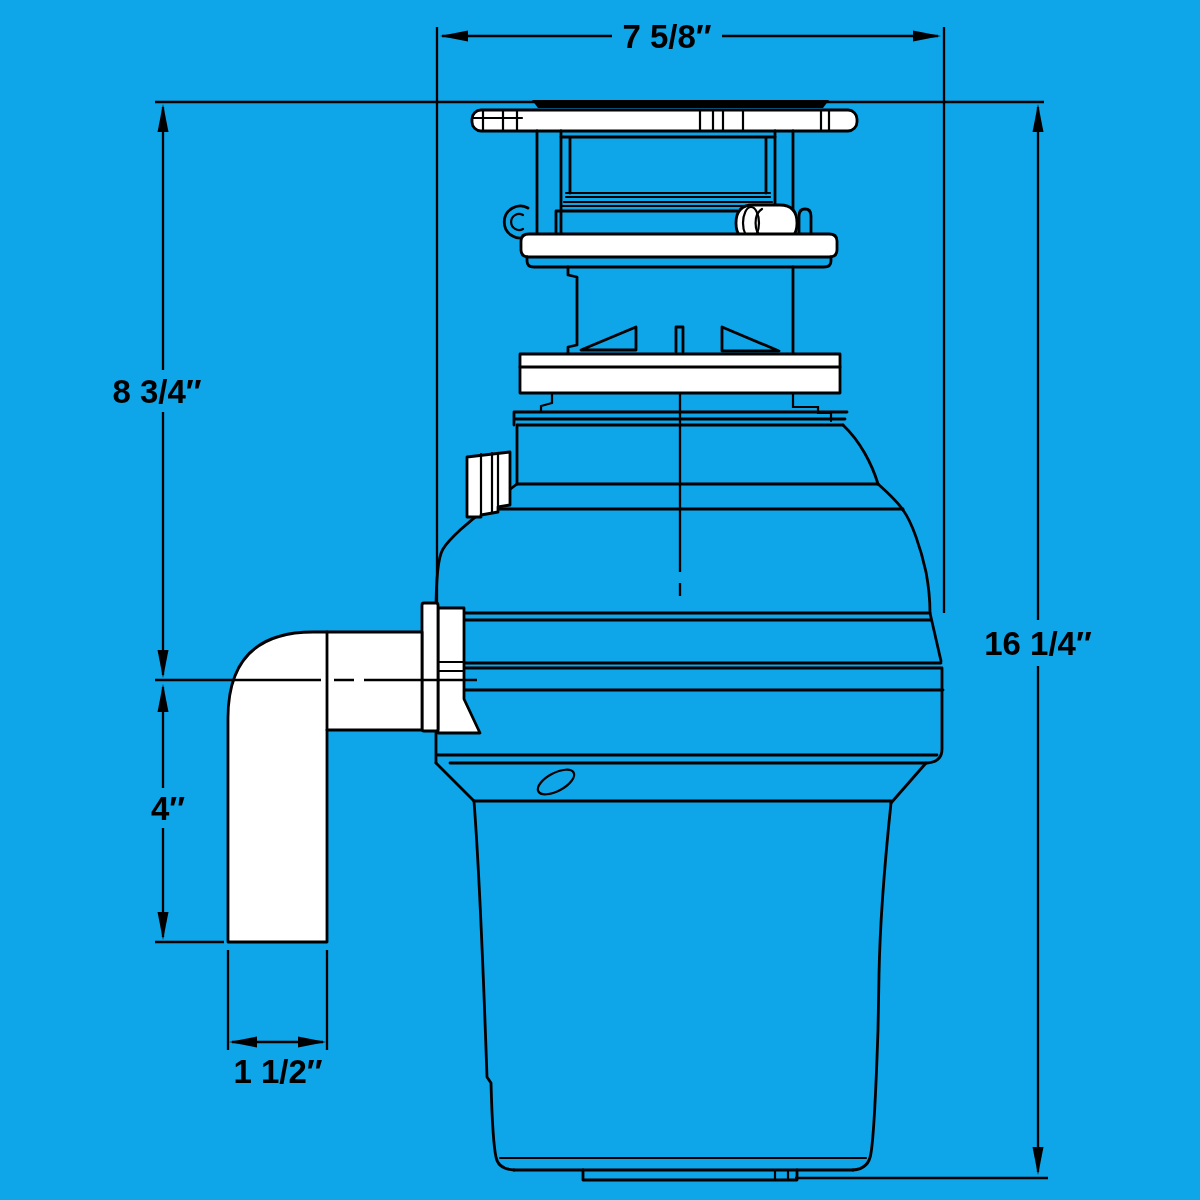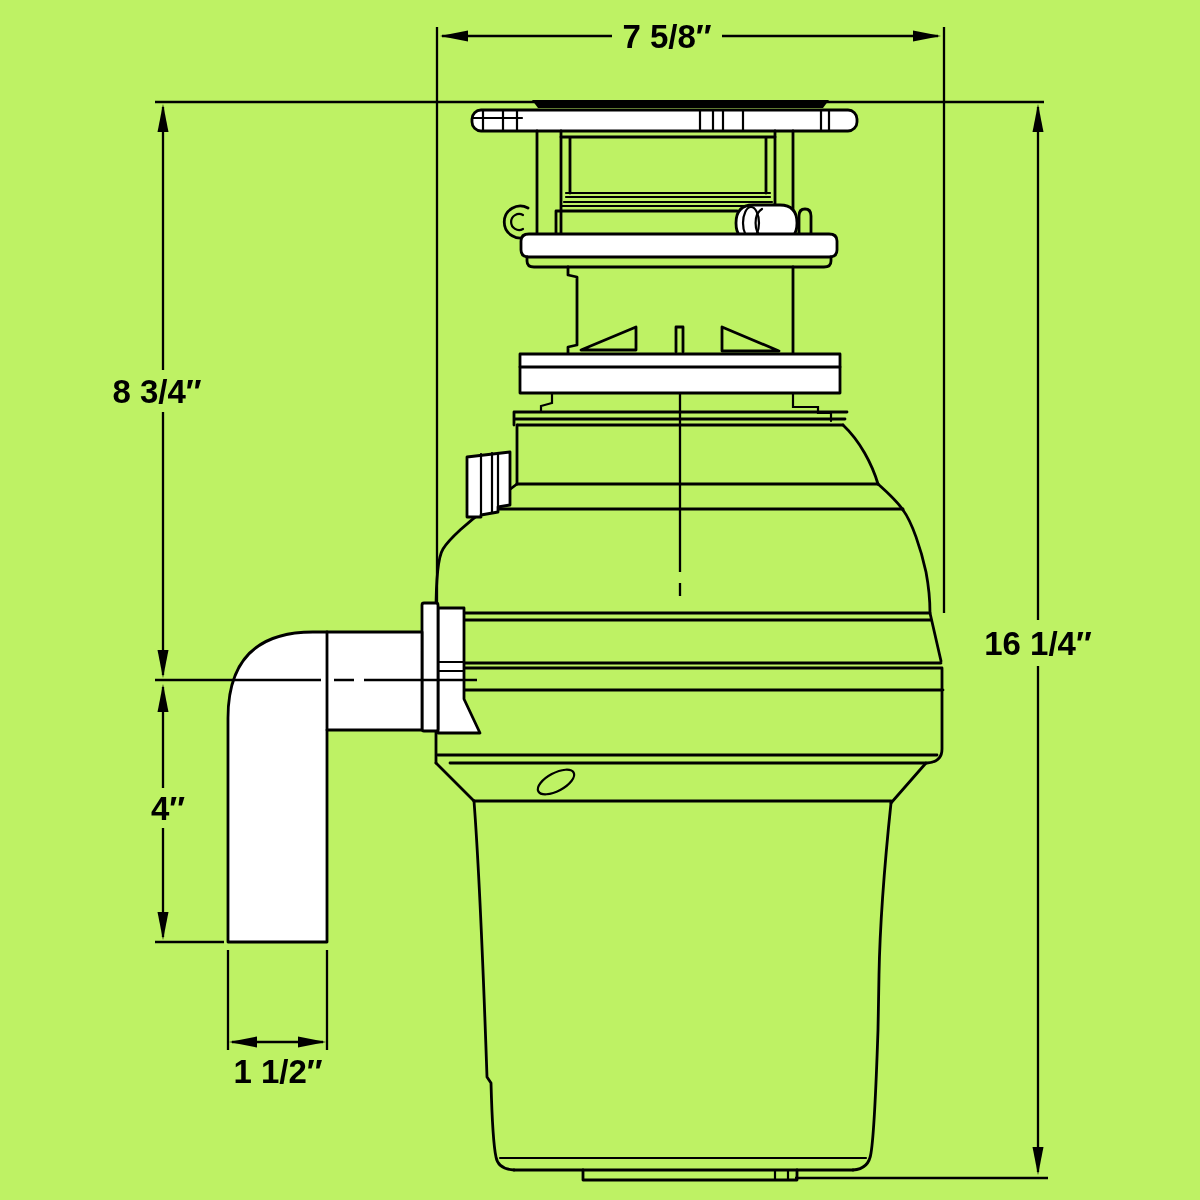--- a/index.html
+++ b/index.html
@@ -1,16 +1,16 @@
 <!DOCTYPE html>
 <html><head>
 <meta charset="utf-8">
 <style>
   html,body{margin:0;padding:0;background:#ffffff;}
-  .canvas{width:1200px;height:1200px;background:#bef264;position:relative;overflow:hidden;}
+  .canvas{width:1200px;height:1200px;background:#0ea5e9;position:relative;overflow:hidden;}
   svg{display:block;}
   .dim-line{stroke:#000;stroke-width:2.3;fill:none;}
   .dim-arrow{fill:#000;stroke:none;}
   .obj{stroke:#000;stroke-width:2.8;fill:none;stroke-linejoin:round;stroke-linecap:round;}
   .obj-fill{stroke:#000;stroke-width:2.8;fill:#ffffff;stroke-linejoin:round;}
   .obj-thin{stroke:#000;stroke-width:2.2;fill:none;stroke-linecap:round;}
   .cap{fill:#000;stroke:none;}
   .dim-text{font-family:"Liberation Sans","DejaVu Sans",sans-serif;font-size:33px;font-weight:600;fill:#000;text-anchor:middle;}
 </style>
 </head>

